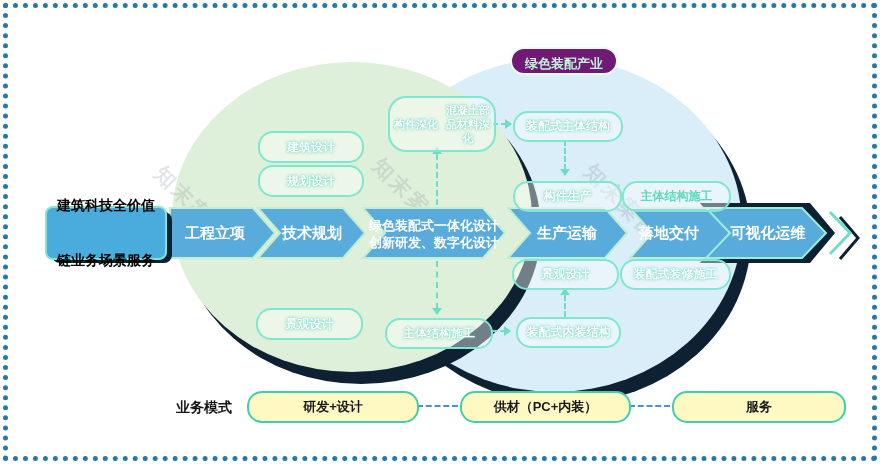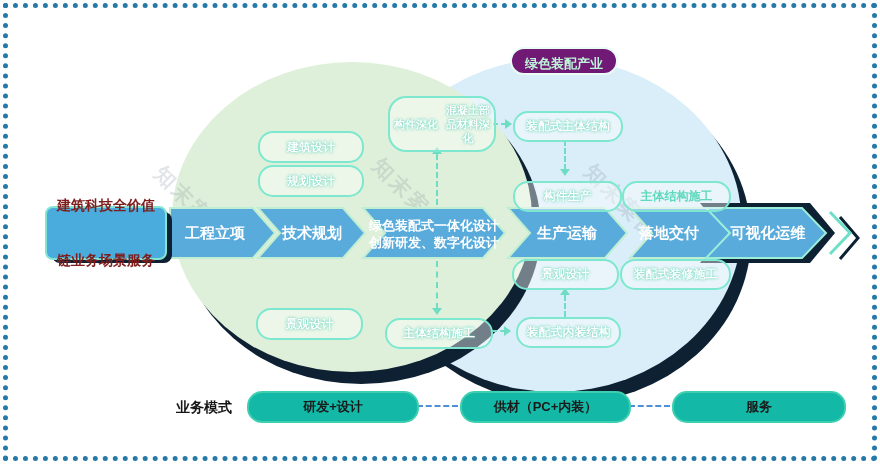--- a/index.html
+++ b/index.html
@@ -24,21 +24,21 @@
   .ind-design{left:285px;top:46px;width:118px;height:26px;background:#64b3e3;border:2px solid #b5ece4;
               color:#ffffff;font-size:14px;}
   .ind-green{left:510px;top:47px;width:104px;height:24px;background:#701a75;border:2px solid #eafdf5;
              color:#bdf3d8;font-size:13px;align-items:flex-end;}
 
   
   .banner-shadow{position:absolute;left:52px;top:212px;width:120px;height:51px;background:#0d2133;
                  border-radius:8px;z-index:8;}
   .banner{position:absolute;left:45px;top:206px;width:118px;height:50px;background:#49acdc;
           border:2px solid #82e4d4;border-radius:8px;z-index:9;display:flex;flex-direction:column;
-          align-items:center;justify-content:center;color:#7f1d1d;font-size:14px;font-weight:bold;line-height:1.35;gap:36px;}
+          align-items:center;justify-content:center;color:#000000;font-size:14px;font-weight:bold;line-height:1.35;gap:36px;}
 
   
   .flow-svg{position:absolute;left:158px;top:200px;width:705px;height:68px;z-index:7;}
   .flow-svg text{font-family:"Liberation Sans","DejaVu Sans",sans-serif;font-weight:bold;fill:#ffffff;}
 
   
   .pill{position:absolute;z-index:12;display:flex;align-items:center;justify-content:center;
         border:2px solid #7de8cf;border-radius:15px;background:rgba(255,255,255,0.42);
         color:#ffffff;font-weight:bold;font-size:12px;text-align:center;
         text-shadow:0 0 3px rgba(90,210,180,0.95),0 0 1px rgba(90,210,180,0.9);}
@@ -49,21 +49,21 @@
   
   .dash-v{position:absolute;z-index:11;width:0;border-left:2px dashed #6fdcc4;}
   .dash-h{position:absolute;z-index:11;height:0;border-top:2px dashed #6fdcc4;}
   .head{position:absolute;z-index:11;width:0;height:0;}
   .head-up{border-left:5px solid transparent;border-right:5px solid transparent;border-bottom:7px solid #6fdcc4;}
   .head-down{border-left:5px solid transparent;border-right:5px solid transparent;border-top:7px solid #6fdcc4;}
   .head-right{border-top:5px solid transparent;border-bottom:5px solid transparent;border-left:7px solid #6fdcc4;}
 
   
   .bm-label{position:absolute;left:176px;top:399px;z-index:12;font-size:14px;font-weight:bold;color:#161616;}
-  .mode-box{position:absolute;z-index:12;height:28px;background:#14b8a6;border:2px solid #3ecfb0;
+  .mode-box{position:absolute;z-index:12;height:28px;background:#fef9c3;border:2px solid #3ecfb0;
             border-radius:15px;display:flex;align-items:center;justify-content:center;
             color:#1a1a1a;font-size:13px;font-weight:bold;}
   .mode-1{left:247px;top:391px;width:168px;}
   .mode-2{left:460px;top:391px;width:167px;}
   .mode-3{left:672px;top:391px;width:170px;}
   .mode-conn{position:absolute;z-index:11;height:0;border-top:2px dashed #4f8fd6;top:405px;width:41px;}
   .conn-1{left:417px;}
   .conn-2{left:629px;}
 </style>
 </head>

